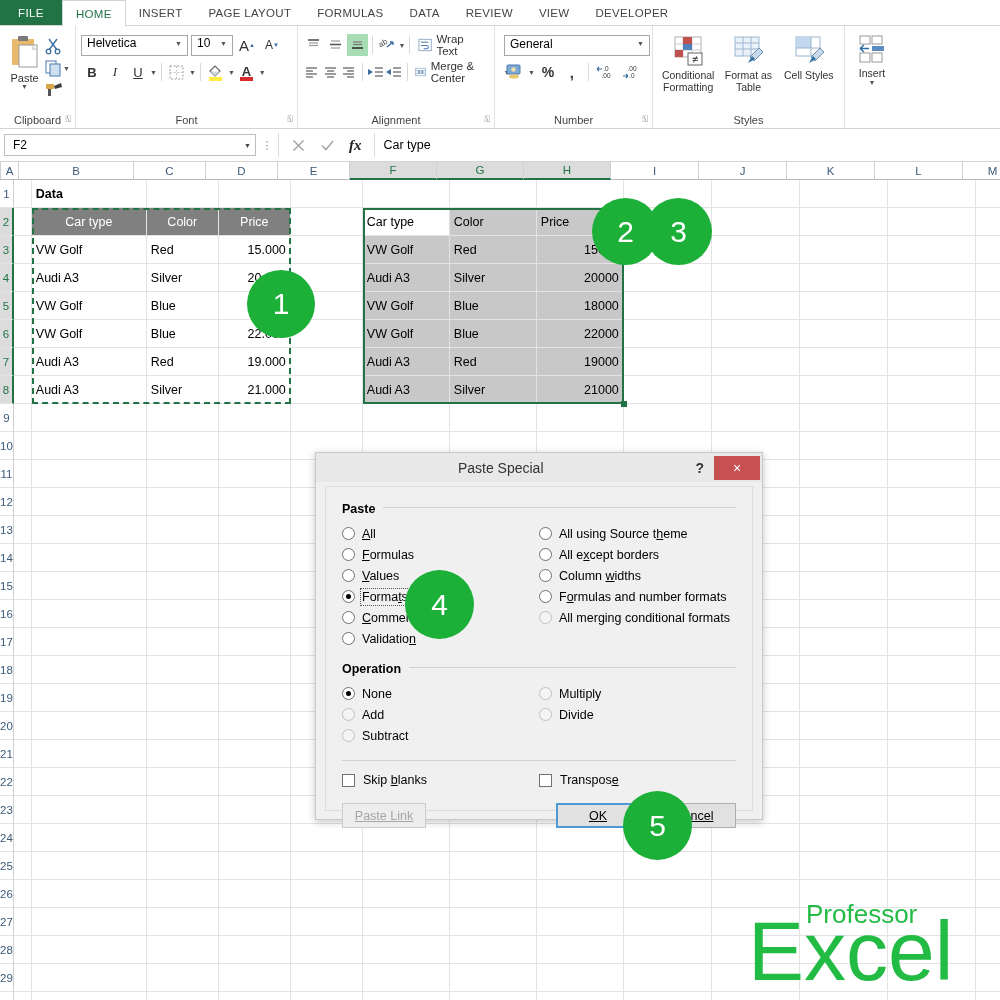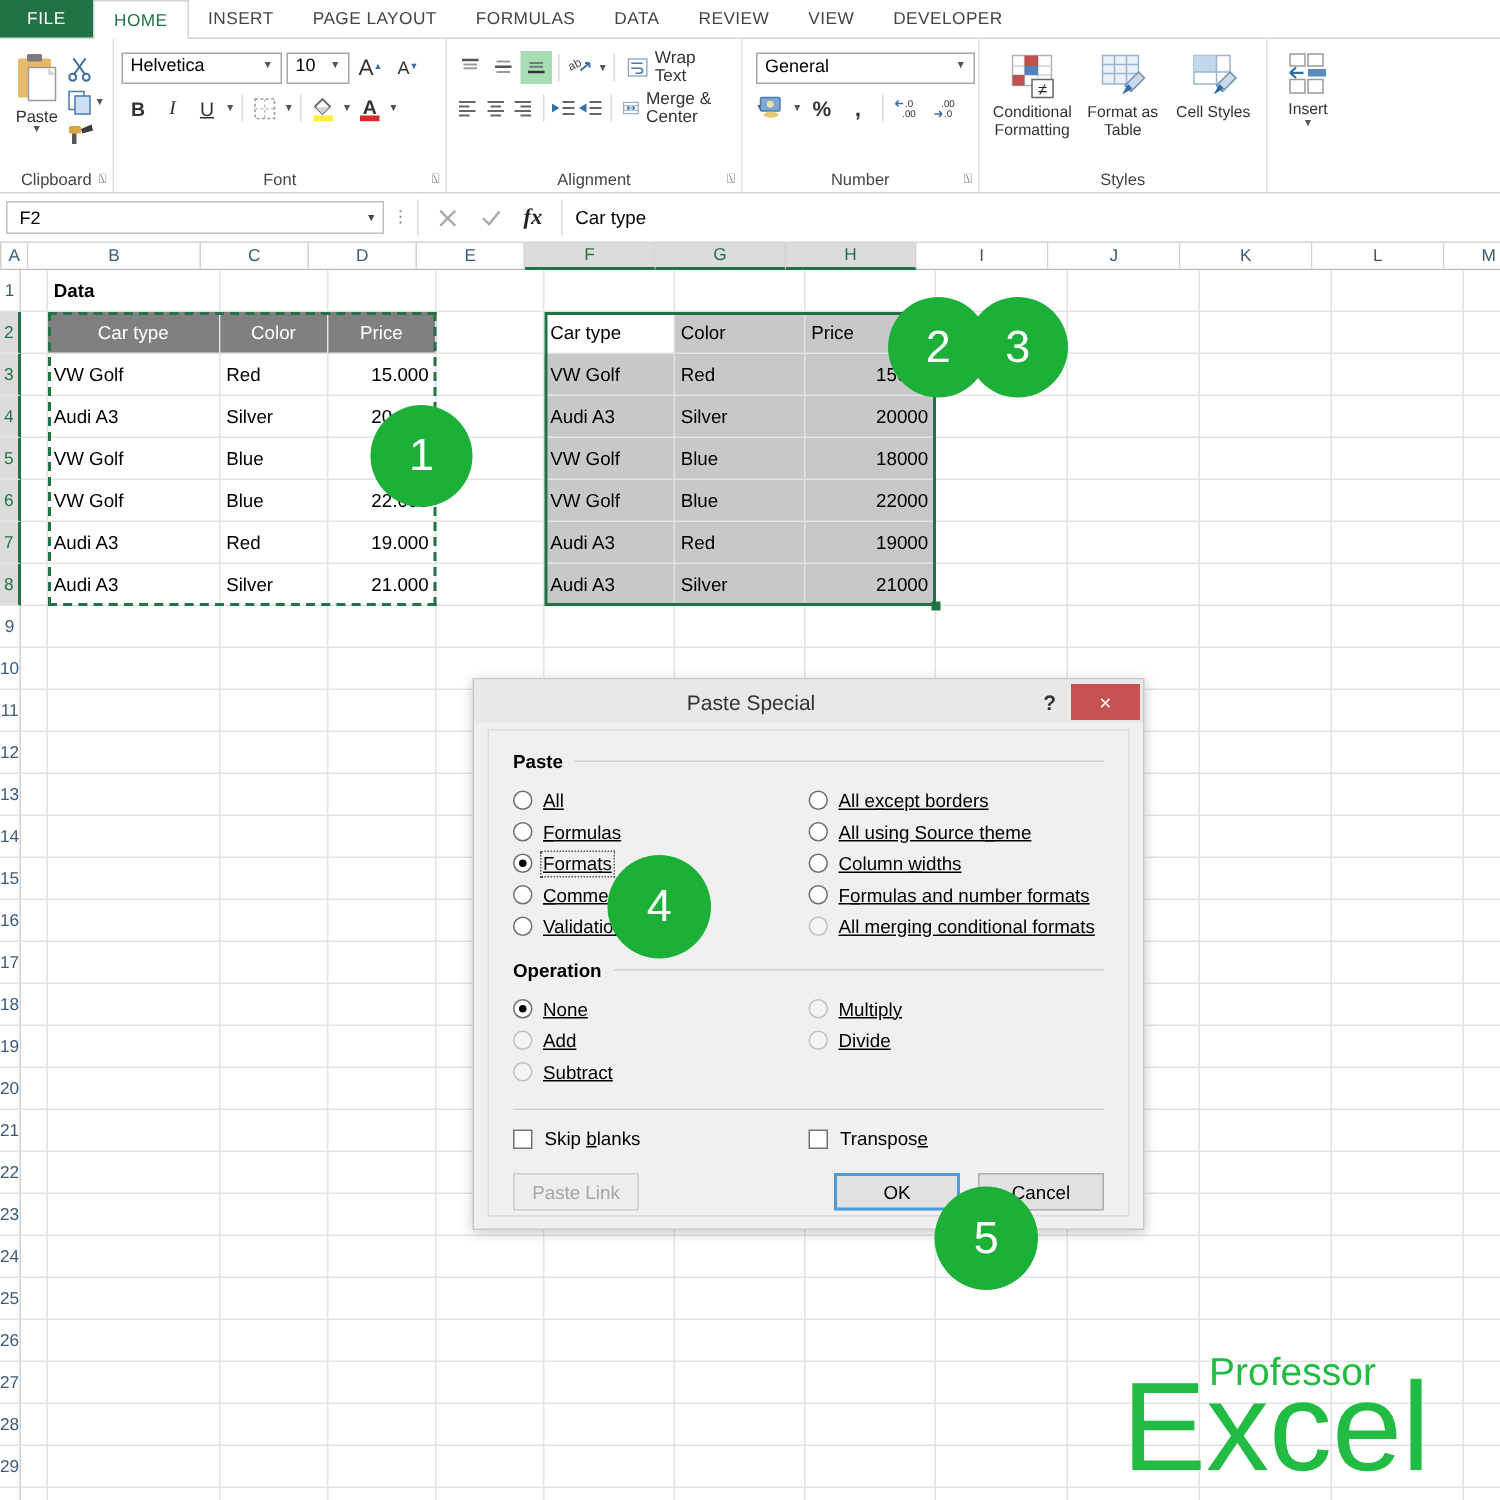--- a/index.html
+++ b/index.html
@@ -144,40 +144,40 @@
                display: flex; align-items: center; justify-content: center;
                font-size: 14px; margin-right: 2px; }
   .dlg-body { position: absolute; left: 9px; top: 33px; right: 9px; bottom: 8px;
               background: #f0f0f0; border: 1px solid #dcdcdc; padding: 12px 16px; }
   .fsgroup { position: relative; margin-bottom: 2px; }
   .fslabel { font-size: 12.5px; color: #000; font-weight: bold; display: inline-block;
              padding-right: 8px; background: #f0f0f0; position: relative; z-index: 2; }
   .fsline { position: absolute; left: 0; right: 0; top: 8px; height: 1px;
             background: #d0d0d0; z-index: 1; }
   .optcols { display: flex; margin-top: 6px; }
-  .optcol { width: 50%; text-decoration: underline; }
+  .optcol { width: 50%; }
   .opt { display: flex; align-items: center; height: 21px; gap: 7px; }
   .radio { width: 13px; height: 13px; border-radius: 50%; border: 1px solid #707070;
            background: #fff; flex: none; position: relative; }
   .radio.on:after { content:''; position:absolute; left: 3px; top: 3px; width: 5px;
                     height: 5px; border-radius: 50%; background: #000; }
   .radio.dim { border-color: #c0c0c0; background: #f4f4f4; }
   .olbl { font-size: 12.5px; color: #000; white-space: nowrap; }
   .olbl.dim { color: #000000; }
   .olbl u { text-decoration: underline; }
   .focusbox { outline: 1px dotted #555; outline-offset: 1px; }
   .chkrow { display: flex; margin-top: 14px; padding-top: 12px;
             border-top: 1px solid #d0d0d0; }
   .chkcol { width: 50%; display: flex; align-items: center; gap: 8px; }
   .chk { width: 13px; height: 13px; border: 1px solid #707070; background: #fff;
          flex: none; }
   .btnrow { display: flex; align-items: center; margin-top: 16px; }
   .btn { height: 25px; min-width: 84px; border: 1px solid #adadad; background: #e1e1e1;
          display: flex; align-items: center; justify-content: center; font-size: 12.5px;
-         color: #000; }
+         color: #000; text-decoration: underline; }
   .btn.dim { color: #a6a6a6; border-color: #cccccc; background: #ededed; }
   .btn.primary { border: 2px solid #4c9bd6; background: #e1e1e1; }
 
   
   .badge { position: absolute; border-radius: 50%; background: #1cb039; color: #fff;
            display: flex; align-items: center; justify-content: center;
            font-size: 30px; font-family: "Liberation Sans", sans-serif; }
 
   
   .logo { position: absolute; right: 18px; bottom: 12px; width: 234px; height: 92px; }
@@ -1051,40 +1051,44 @@
       <div class="optcol" id="paste-left">
           <div class="opt">
             <span class="radio"></span>
             <span class="olbl"><u>A</u>ll</span>
           </div>
           <div class="opt">
             <span class="radio"></span>
             <span class="olbl"><u>F</u>ormulas</span>
           </div>
           <div class="opt">
+            <span class="radio"></span>
+            <span class="olbl"><u>V</u>alues</span>
+          </div>
+          <div class="opt">
             <span class="radio on"></span>
             <span class="olbl focusbox">Forma<u>t</u>s</span>
           </div>
           <div class="opt">
             <span class="radio"></span>
             <span class="olbl"><u>C</u>omments</span>
           </div>
           <div class="opt">
             <span class="radio"></span>
             <span class="olbl">Validatio<u>n</u></span>
           </div>
         </div>
       <div class="optcol" id="paste-right">
           <div class="opt">
             <span class="radio"></span>
+            <span class="olbl">All using Source t<u>h</u>eme</span>
+          </div>
+          <div class="opt">
+            <span class="radio"></span>
             <span class="olbl">All e<u>x</u>cept borders</span>
-          </div>
-          <div class="opt">
-            <span class="radio"></span>
-            <span class="olbl">All using Source t<u>h</u>eme</span>
           </div>
           <div class="opt">
             <span class="radio"></span>
             <span class="olbl">Column <u>w</u>idths</span>
           </div>
           <div class="opt">
             <span class="radio"></span>
             <span class="olbl">F<u>o</u>rmulas and number formats</span>
           </div>
           <div class="opt">

